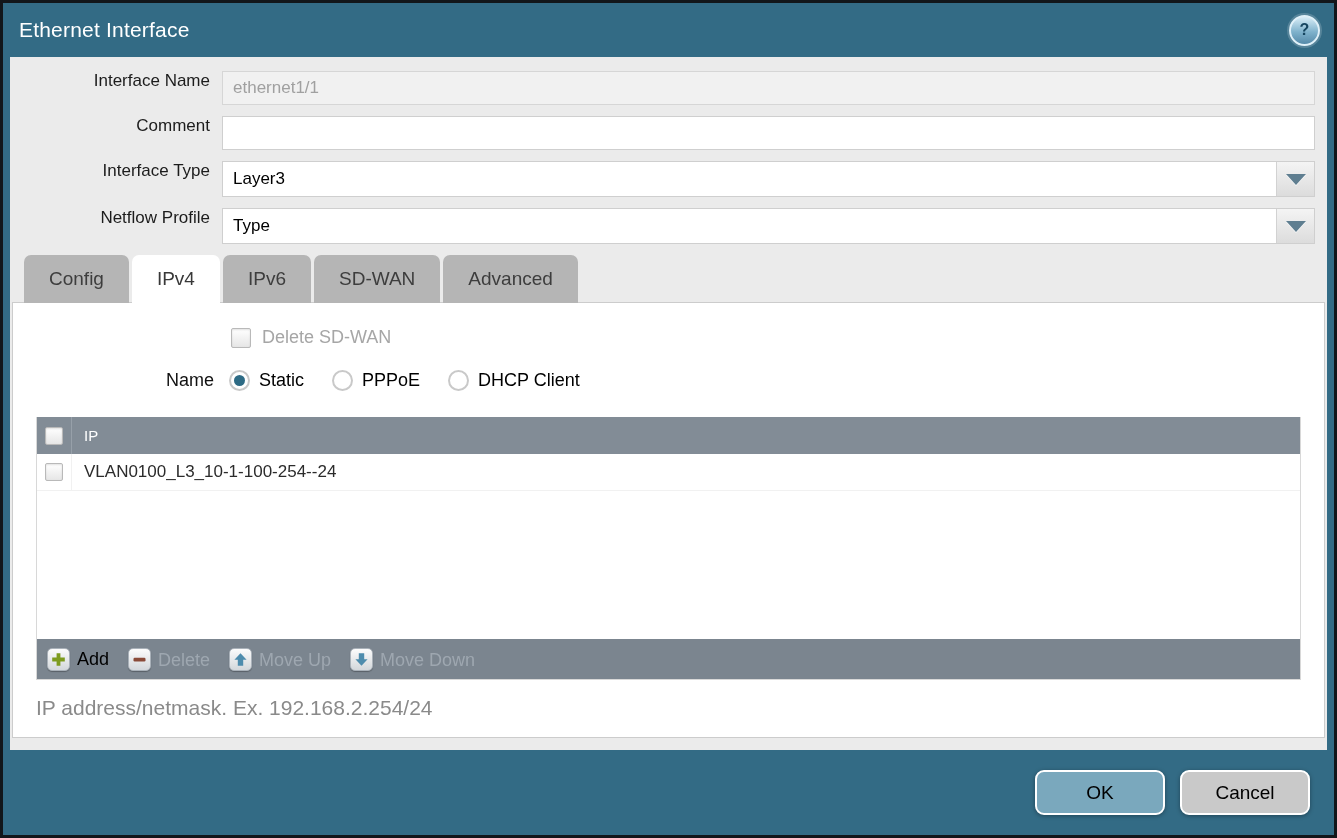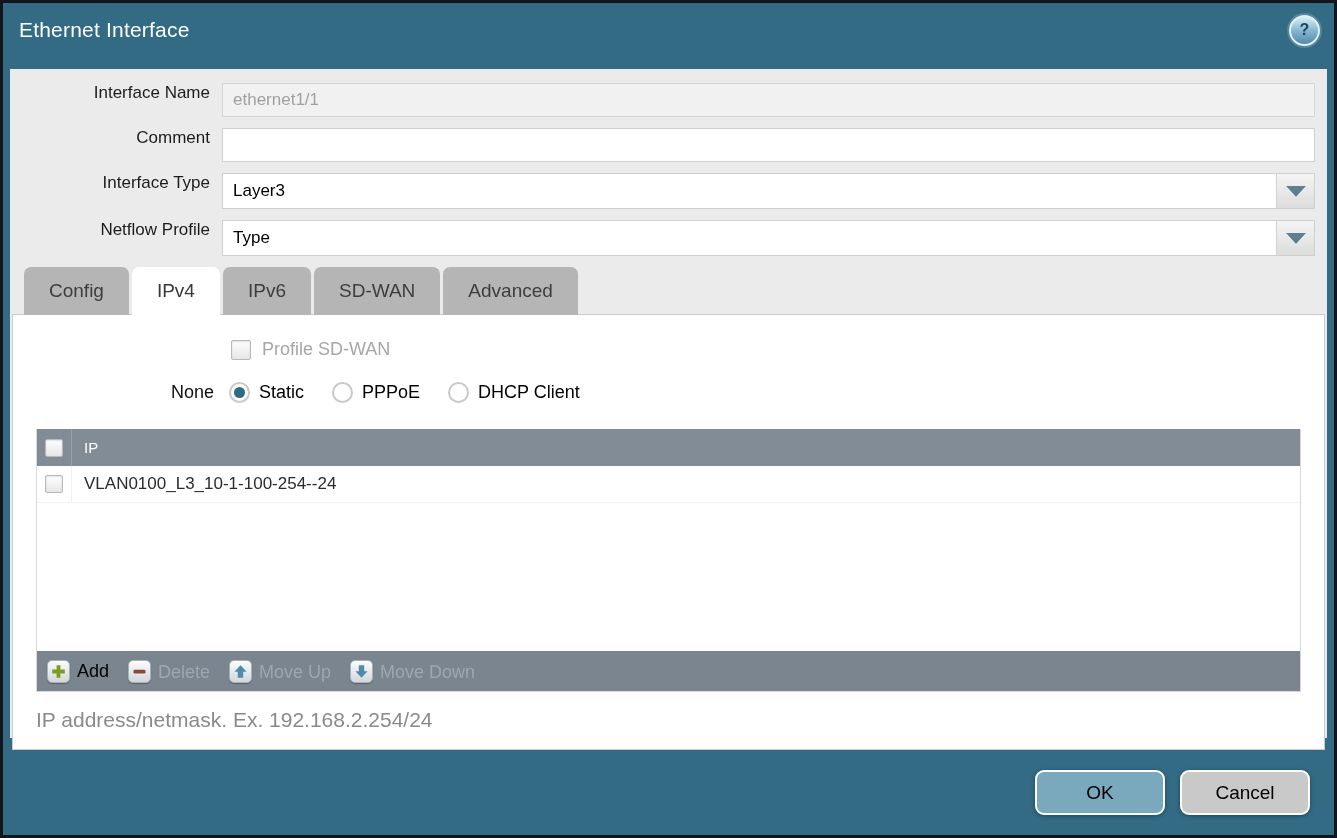--- a/index.html
+++ b/index.html
@@ -1,17 +1,17 @@
 <!DOCTYPE html>
 <html><head>
 <meta charset="utf-8">
 <style>
   html,body{margin:0;padding:0;background:#ffffff;font-family:"Liberation Sans",sans-serif;}
   .dialog{position:relative;width:1337px;height:838px;box-sizing:border-box;
-    background:#336b85;border:3px solid #12161a;display:flex;flex-direction:column;overflow:hidden;gap:12px;}
+    background:#336b85;border:3px solid #12161a;display:flex;flex-direction:column;overflow:hidden;}
 
   
   .titlebar{flex:0 0 54px;display:flex;align-items:center;justify-content:space-between;padding:0 14px 0 16px;}
   .title{color:#ffffff;font-size:21px;letter-spacing:.2px;}
   .help-btn{width:27px;height:27px;border-radius:50%;cursor:pointer;
     background:linear-gradient(180deg,#d8edf7 0%,#7fb2cc 55%,#558aa9 100%);
     border:2px solid #dff0f8;box-shadow:0 0 0 2px rgba(255,255,255,.18);
     color:#16455f;font-weight:bold;font-size:16px;display:flex;align-items:center;justify-content:center;}
 
   
@@ -130,25 +130,25 @@
       <div class="tab active">IPv4</div>
       <div class="tab">IPv6</div>
       <div class="tab">SD-WAN</div>
       <div class="tab">Advanced</div>
     </div>
 
     <div class="panel">
 
       <div class="sdwan-row">
         <span class="checkbox"></span>
-        <span class="sdwan-label">Profile SD-WAN</span>
+        <span class="sdwan-label">Delete SD-WAN</span>
       </div>
 
       <div class="type-row">
-        <span class="type-label">None</span>
+        <span class="type-label">Name</span>
         <span class="radio-opt">
           <span class="radio selected"></span>
           <span class="opt-label">Static</span>
         </span>
         <span class="radio-opt">
           <span class="radio"></span>
           <span class="opt-label">PPPoE</span>
         </span>
         <span class="radio-opt">
           <span class="radio"></span>

